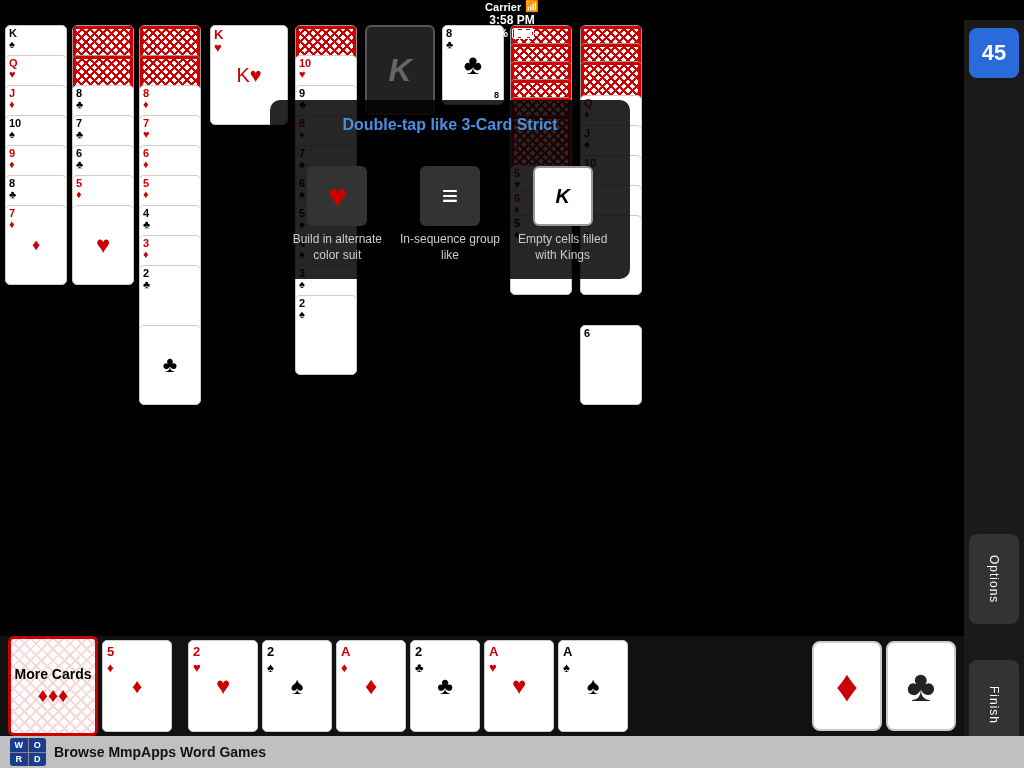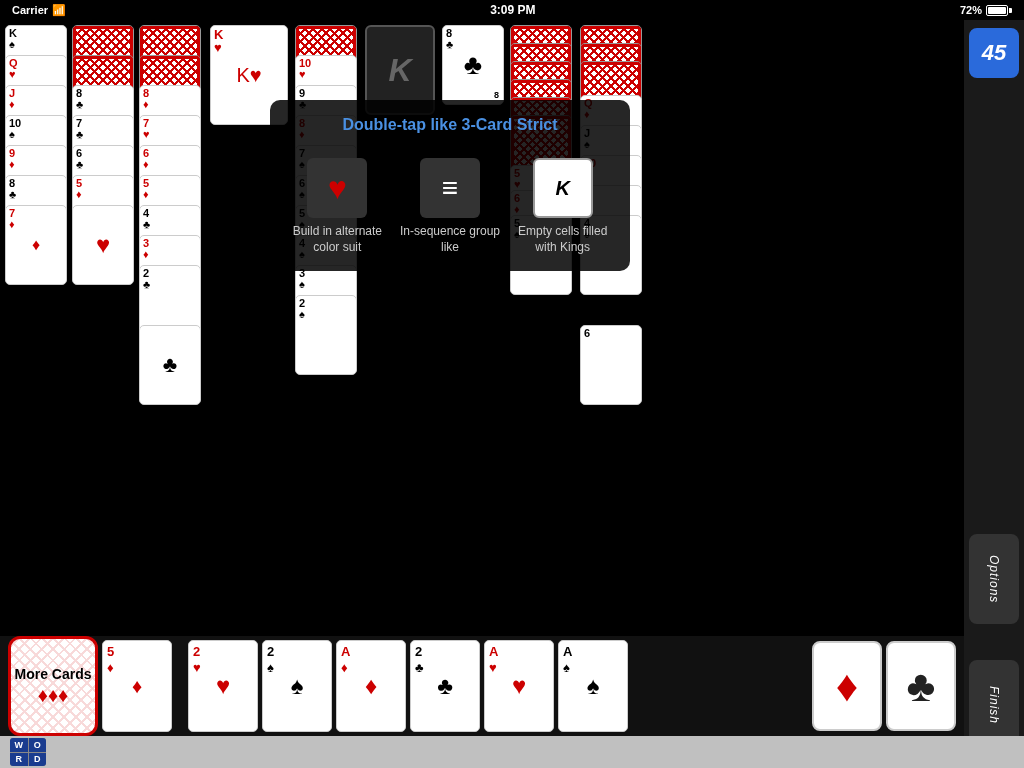--- a/index.html
+++ b/index.html
@@ -13,23 +13,23 @@
     }
 
     
     #status-bar {
       position: absolute;
       top: 0; left: 0; right: 0;
       height: 20px;
       background: #000;
       display: flex;
       align-items: center;
-      justify-content: space-between;
       padding: 0 12px;
       z-index: 100;
+      flex-direction: column;
     }
     .status-left, .status-right {
       display: flex;
       align-items: center;
       gap: 4px;
       color: #fff;
       font-size: 11px;
       font-weight: 600;
     }
     .status-center {
@@ -43,21 +43,20 @@
       position: absolute;
       top: 20px; right: 0;
       width: 60px;
       height: 748px;
       background: #1a1a1a;
       display: flex;
       flex-direction: column;
       align-items: center;
       gap: 8px;
       padding-top: 8px;
-      font-style: italic;
     }
     .score-badge {
       width: 50px;
       height: 50px;
       background: #2a6adb;
       border-radius: 8px;
       display: flex;
       align-items: center;
       justify-content: center;
       color: #fff;
@@ -193,21 +192,21 @@
       top: 80px;
       left: 270px;
       width: 360px;
       background: rgba(0,0,0,0.85);
       border-radius: 10px;
       padding: 16px;
       z-index: 50;
       display: flex;
       flex-direction: column;
       align-items: center;
-      gap: 16px;
+      gap: 24px;
     }
     .overlay-title {
       color: #4a90e2;
       font-size: 16px;
       font-weight: bold;
       text-align: center;
     }
     .overlay-icons-row {
       display: flex;
       justify-content: space-around;
@@ -262,21 +261,21 @@
       justify-content: center;
       font-size: 44px;
       flex-shrink: 0;
     }
 
     
     .more-cards-btn {
       width: 90px;
       height: 100px;
       background: #fff;
-      border-radius: 12px;
+      border-radius: 6px;
       border: 3px solid #c00;
       display: flex;
       flex-direction: column;
       align-items: center;
       justify-content: center;
       font-size: 13px;
       font-weight: bold;
       color: #000;
       cursor: pointer;
       overflow: hidden;
@@ -366,21 +365,21 @@
   </style>
 </head>
 <body>
 
 <div id="status-bar">
   <div class="status-left">
     <span>Carrier</span>
     <span style="font-size:11px;">📶</span>
   </div>
   <div class="status-center">
-    <span>3:09 PM</span>
+    <span>3:58 PM</span>
   </div>
   <div class="status-right">
     <span>72%</span>
     <div class="battery">
       <div class="battery-body">
           <div class="battery-fill" style="width:100%;"></div>
         </div>
       <div class="battery-tip"></div>
     </div>
   </div>
@@ -705,13 +704,14 @@
   </div>
 </div>
 
 <div id="bottom-bar">
   <div class="word-logo">
     <div class="word-logo-cell">W</div>
     <div class="word-logo-cell">O</div>
     <div class="word-logo-cell">R</div>
     <div class="word-logo-cell">D</div>
   </div>
+  <span class="browse-text">Browse MmpApps Word Games</span>
 </div>
 
 </body></html>

